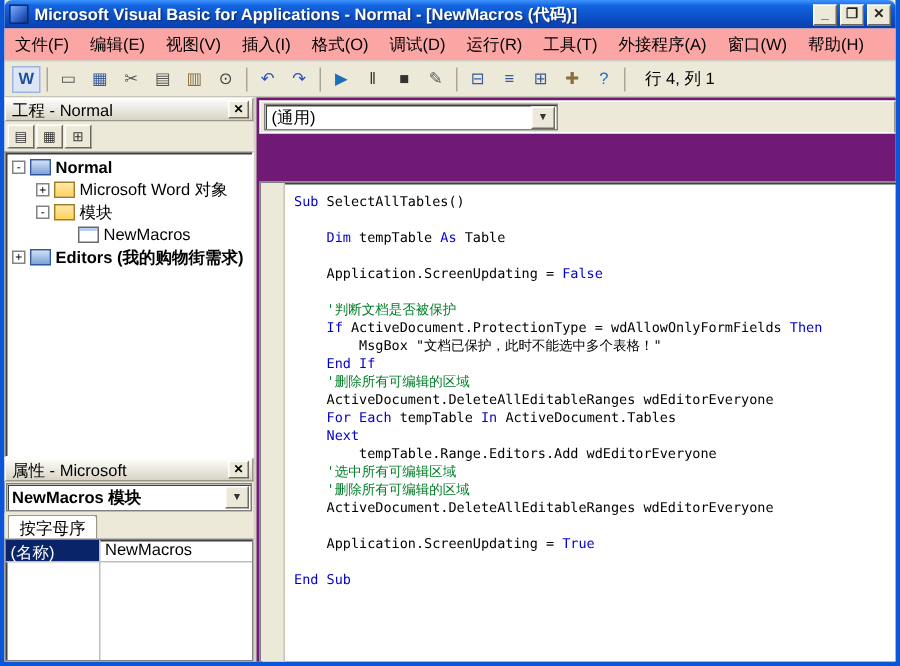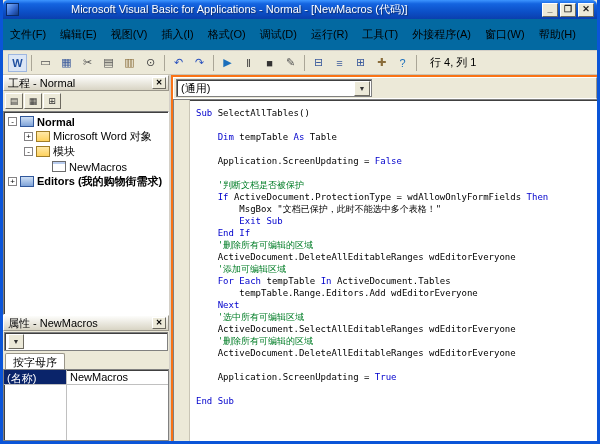--- a/index.html
+++ b/index.html
@@ -6,28 +6,28 @@
   html,body { width:600px; height:444px; overflow:hidden; background:#ece9d8;
     font-family:"Liberation Sans","DejaVu Sans",sans-serif; font-size:11px; color:#000; }
   .window { width:600px; height:444px; border-left:3px solid #0b55d8; border-right:3px solid #0b55d8;
     border-bottom:3px solid #0b55d8; background:#ece9d8; display:flex; flex-direction:column; }
 
   
   .titlebar { height:19px; background:linear-gradient(180deg,#3d95ff 0%,#1464e0 20%,#0c50c8 60%,#0a3fae 100%);
     display:flex; align-items:center; padding:0 3px; border-radius:5px 5px 0 0; flex:0 0 auto; }
   .app-icon { width:13px; height:13px; margin-right:4px; background:linear-gradient(135deg,#7fb2ff 0%,#2f63c9 60%,#15397e 100%);
     border:1px solid #0a2a66; display:inline-block; flex:0 0 auto; }
-  .title-text { color:#fff; font-weight:normal; font-size:11px; flex:1 1 auto; white-space:nowrap; overflow:hidden;
-    text-shadow:1px 1px 1px #12306e;margin-left:48px; }
+  .title-text { color:#fff; font-weight:bold; font-size:11px; flex:1 1 auto; white-space:nowrap; overflow:hidden;
+    text-shadow:1px 1px 1px #12306e; }
   .win-btns { display:flex; gap:2px; flex:0 0 auto; }
   .win-btn { width:16px; height:14px; background:#ece9d8; border:1px solid #fff; border-right-color:#6d6a60;
     border-bottom-color:#6d6a60; font-size:9px; line-height:11px; text-align:center; font-weight:bold; color:#222; cursor:default; }
 
   
-  .menubar { height:32px; background:#0369a1; display:flex; align-items:center; border-bottom:1px solid #d4d0c8; flex:0 0 auto; }
+  .menubar { height:22px; background:#fca5a5; display:flex; align-items:center; border-bottom:1px solid #d4d0c8; flex:0 0 auto; }
   .menu-item { padding:2px 7px; white-space:nowrap; }
 
   
   .toolbar { height:24px; background:#ece9d8; display:flex; align-items:center; padding-left:4px;
     border-bottom:1px solid #c9c5b6; flex:0 0 auto; }
   .tb-icon { width:19px; height:18px; margin:0 1px; border:1px solid transparent; display:flex; align-items:center;
     justify-content:center; font-size:11px; background:transparent; }
   .tb-sep { width:1px; height:16px; background:#aaa697; margin:0 3px; }
   .pos-indicator { margin-left:10px; white-space:nowrap; }
 
@@ -72,21 +72,21 @@
   .props-tab.active { background:#fff; position:relative; top:1px; }
   .props-grid { flex:1 1 auto; background:#fff; border:1px solid #808080; box-shadow:inset 1px 1px 0 #404040;
     overflow:hidden; position:relative; }
   .grid-col-line { position:absolute; left:62px; top:0; bottom:0; width:1px; background:#c0c0c0; }
   .prop-row { height:15px; display:flex; border-bottom:1px solid #c0c0c0; }
   .prop-name { width:62px; flex:0 0 auto; padding:1px 3px; }
   .prop-name.selected { background:#0a246a; color:#fff; }
   .prop-value { flex:1 1 auto; padding:1px 4px; }
 
   
-  .right-col { flex:1 1 auto; display:flex; flex-direction:column; min-width:0; background:#f97316; padding:2px 0 0 2px; }
+  .right-col { flex:1 1 auto; display:flex; flex-direction:column; min-width:0; background:#701a75; padding:2px 0 0 2px;gap:32px; }
   .code-header { height:22px; display:flex; align-items:center; background:#ece9d8; border:1px solid #fff;
     border-right-color:#9a968a; padding:1px 2px; flex:0 0 auto; }
   .code-combo { width:196px; height:18px; background:#fff; border:1px solid #808080; box-shadow:inset 1px 1px 0 #404040;
     display:flex; align-items:center; padding-left:4px; }
   .code-combo .combo-text { flex:1 1 auto; font-size:11px; }
   .code-area { flex:1 1 auto; background:#fff; border:1px solid #808080; border-right:none; border-bottom:none;
     box-shadow:inset 1px 1px 0 #404040; display:flex; min-height:0; }
   .code-gutter { width:16px; flex:0 0 auto; background:#ece9d8; border-right:1px solid #c9c5b6; }
   .code-lines { flex:1 1 auto; padding:7px 0 0 6px; overflow:hidden;
     font-family:"DejaVu Sans Mono","Liberation Mono",monospace; font-size:9px; line-height:12px; }
@@ -187,24 +187,25 @@
             <div class="tree-row" style="padding-left: 4px;">
               <span class="expander">+</span>
               <span class="tree-icon icon-project"></span>
               <span class="tree-label bold">Editors (我的购物街需求)</span>
             </div>
           </div>
       </div>
 
       <div class="props-panel">
         <div class="panel-header">
-          <span class="ph-title">属性 - NewMacros</span>
+          <span class="ph-title">属性 - Microsoft</span>
           <button class="panel-x">✕</button>
         </div>
         <div class="props-combo">
+          <span class="combo-text">NewMacros 模块</span>
           <span class="combo-arrow-btn">▼</span>
         </div>
         <div class="props-tabs" id="props-tabs">
             <div class="props-tab active">按字母序</div>
           </div>
         <div class="props-grid" id="props-grid">
           <div class="grid-col-line"></div>
         <div class="prop-row">
               <div class="prop-name selected">(名称)</div>
               <div class="prop-value">NewMacros</div>
@@ -226,30 +227,27 @@
         <div class="code-lines" id="code-lines">
             <div class="code-line"><span class="k">Sub</span><span class="n"> SelectAllTables()</span></div>
             <div class="code-line">&nbsp;</div>
             <div class="code-line"><span class="n">    </span><span class="k">Dim</span><span class="n"> tempTable </span><span class="k">As</span><span class="n"> Table</span></div>
             <div class="code-line">&nbsp;</div>
             <div class="code-line"><span class="n">    Application.ScreenUpdating = </span><span class="k">False</span></div>
             <div class="code-line">&nbsp;</div>
             <div class="code-line"><span class="c">    '判断文档是否被保护</span></div>
             <div class="code-line"><span class="n">    </span><span class="k">If</span><span class="n"> ActiveDocument.ProtectionType = wdAllowOnlyFormFields </span><span class="k">Then</span></div>
             <div class="code-line"><span class="n">        MsgBox "文档已保护，此时不能选中多个表格！"</span></div>
-            <div class="code-line"><span class="n">        </span><span class="k">Exit Sub</span></div>
             <div class="code-line"><span class="n">    </span><span class="k">End If</span></div>
             <div class="code-line"><span class="c">    '删除所有可编辑的区域</span></div>
             <div class="code-line"><span class="n">    ActiveDocument.DeleteAllEditableRanges wdEditorEveryone</span></div>
-            <div class="code-line"><span class="c">    '添加可编辑区域</span></div>
             <div class="code-line"><span class="n">    </span><span class="k">For Each</span><span class="n"> tempTable </span><span class="k">In</span><span class="n"> ActiveDocument.Tables</span></div>
+            <div class="code-line"><span class="n">    </span><span class="k">Next</span></div>
             <div class="code-line"><span class="n">        tempTable.Range.Editors.Add wdEditorEveryone</span></div>
-            <div class="code-line"><span class="n">    </span><span class="k">Next</span></div>
             <div class="code-line"><span class="c">    '选中所有可编辑区域</span></div>
-            <div class="code-line"><span class="n">    ActiveDocument.SelectAllEditableRanges wdEditorEveryone</span></div>
             <div class="code-line"><span class="c">    '删除所有可编辑的区域</span></div>
             <div class="code-line"><span class="n">    ActiveDocument.DeleteAllEditableRanges wdEditorEveryone</span></div>
             <div class="code-line">&nbsp;</div>
             <div class="code-line"><span class="n">    Application.ScreenUpdating = </span><span class="k">True</span></div>
             <div class="code-line">&nbsp;</div>
             <div class="code-line"><span class="k">End Sub</span></div>
           </div>
       </div>
     </div>
 

